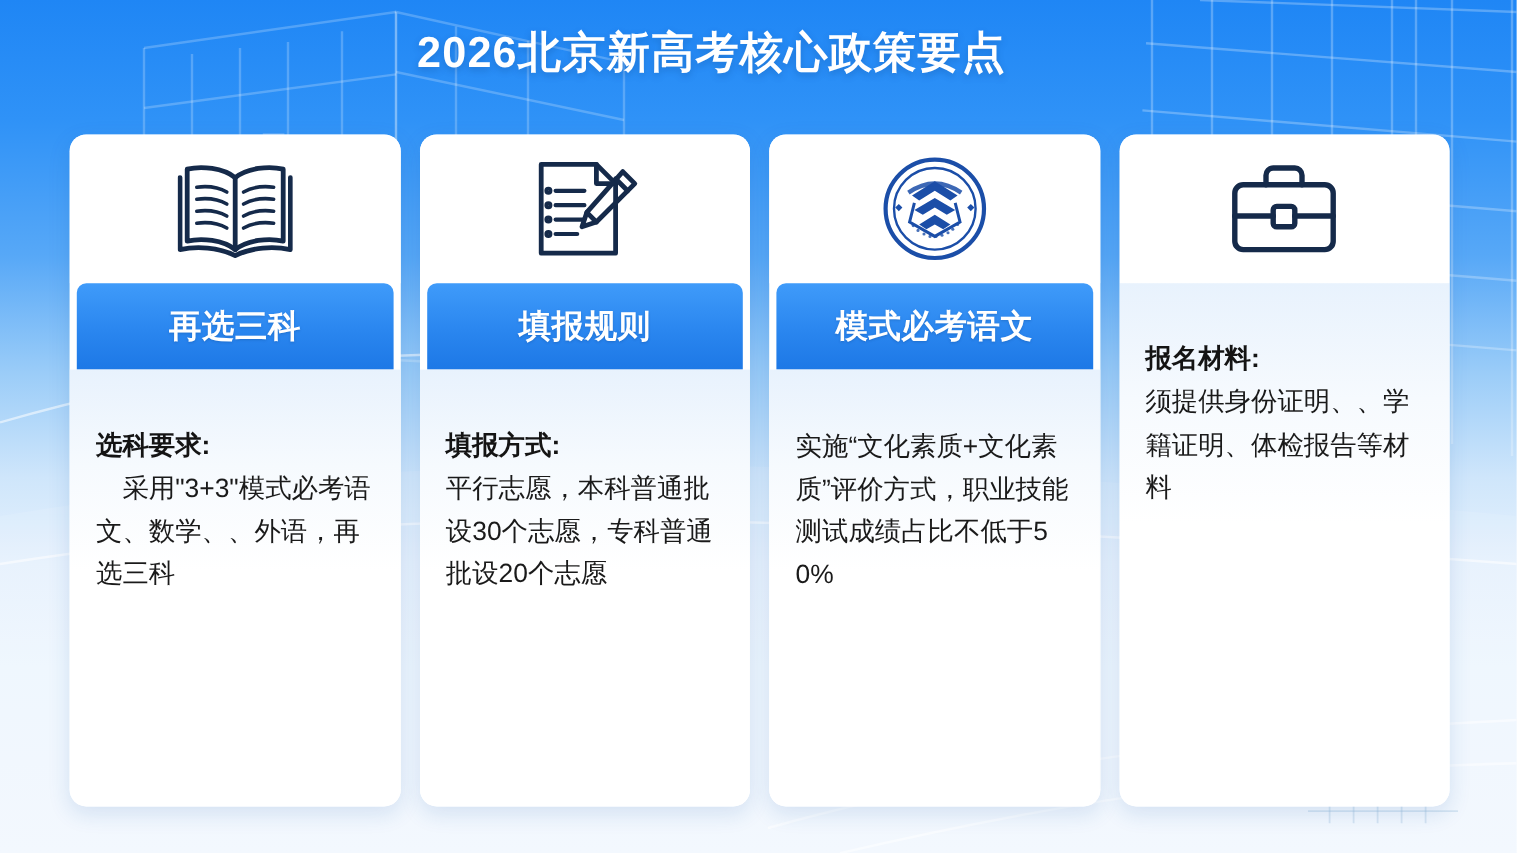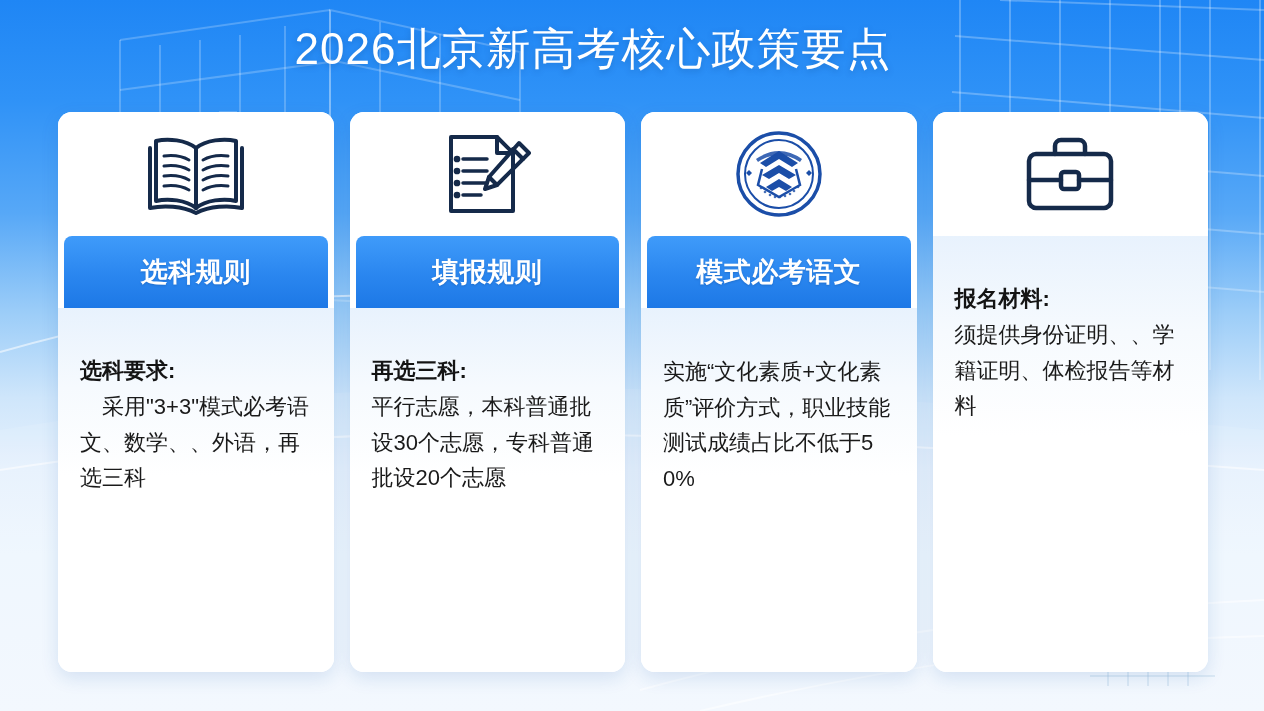--- a/index.html
+++ b/index.html
@@ -27,22 +27,22 @@
 
   
   .bg-art { position:absolute; inset:0; pointer-events:none; }
   .bg-art svg { display:block; width:1264px; height:711px; }
 
   
   .title {
     position:absolute;
     top:20px; left:0; width:1186px;
     text-align:center;
-    font-size:44px;
-    font-weight:normal;
+    font-size:36px;
+    font-weight:bold;
     color:#ffffff;
     letter-spacing:1px;
     text-shadow:0 2px 6px rgba(10,60,130,.28);
     white-space:nowrap;
   }
 
   
   .cards {
     position:absolute;
     top:112px; left:58px;
@@ -178,21 +178,21 @@
             <path d="M16 44 C24 43, 34 44, 41 48"></path>
             <path d="M16 54 C24 53, 34 54, 41 58"></path>
             <path d="M80 24 C72 23, 62 24, 55 28"></path>
             <path d="M80 34 C72 33, 62 34, 55 38"></path>
             <path d="M80 44 C72 43, 62 44, 55 48"></path>
             <path d="M80 54 C72 53, 62 54, 55 58"></path>
           </g>
         </svg>
       </div>
       <div class="card-band">
-        <span class="card-band-label">选科规则</span>
+        <span class="card-band-label">再选三科</span>
       </div>
       <div class="card-body">
         <div class="card-heading">选科要求:</div>
         <div class="card-text">　采用"3+3"模式必考语文、数学、、外语，再选三科</div>
       </div>
     </div>
 
     <div class="card">
       <div class="card-icon">
         <svg width="92" height="86" viewBox="0 0 92 86" fill="none" stroke="#152a4a" stroke-width="4" stroke-linecap="round" stroke-linejoin="round">
@@ -209,21 +209,21 @@
           </g>
           <path d="M78 12 L88 22 L56 54 L44 58 L48 46 Z"></path>
           <path d="M72 18 L82 28"></path>
           <path d="M48 46 L56 54"></path>
         </svg>
       </div>
       <div class="card-band">
         <span class="card-band-label">填报规则</span>
       </div>
       <div class="card-body">
-        <div class="card-heading">再选三科:</div>
+        <div class="card-heading">填报方式:</div>
         <div class="card-text">平行志愿，本科普通批设30个志愿，专科普通批设20个志愿</div>
       </div>
     </div>
 
     <div class="card">
       <div class="card-icon">
         <svg width="90" height="90" viewBox="0 0 90 90" fill="none">
           <circle cx="45" cy="45" r="41" stroke="#1b4ea8" stroke-width="3.5" fill="#ffffff"></circle>
           <circle cx="45" cy="45" r="34" stroke="#1b4ea8" stroke-width="2" fill="none"></circle>
 

